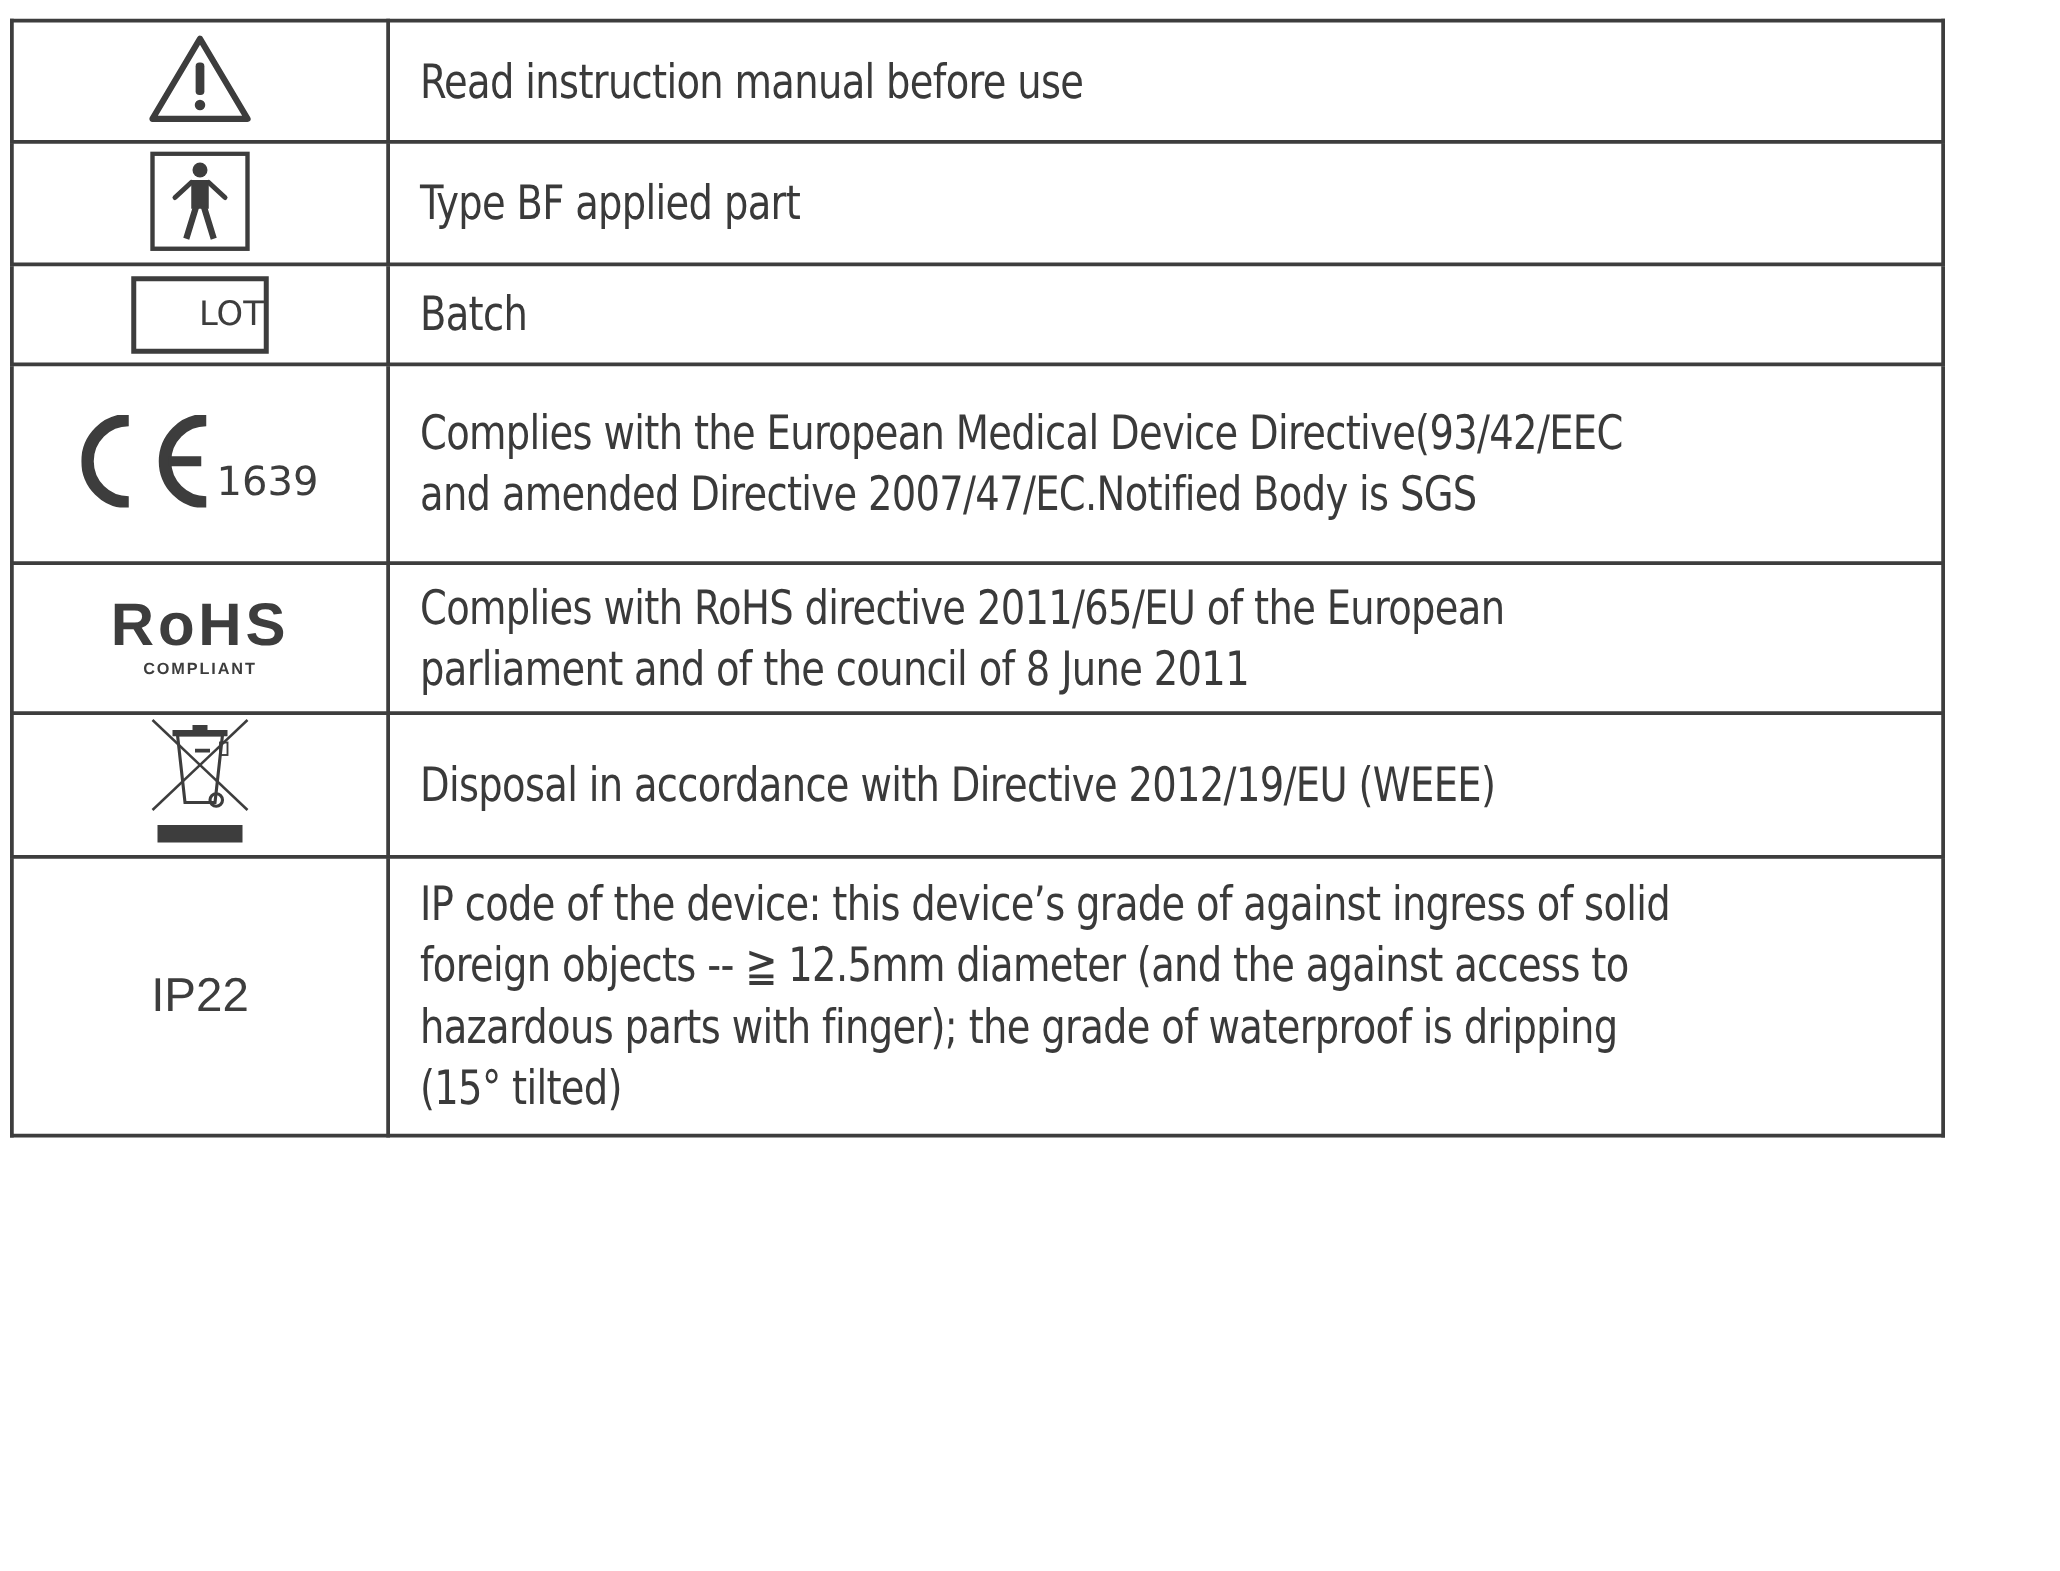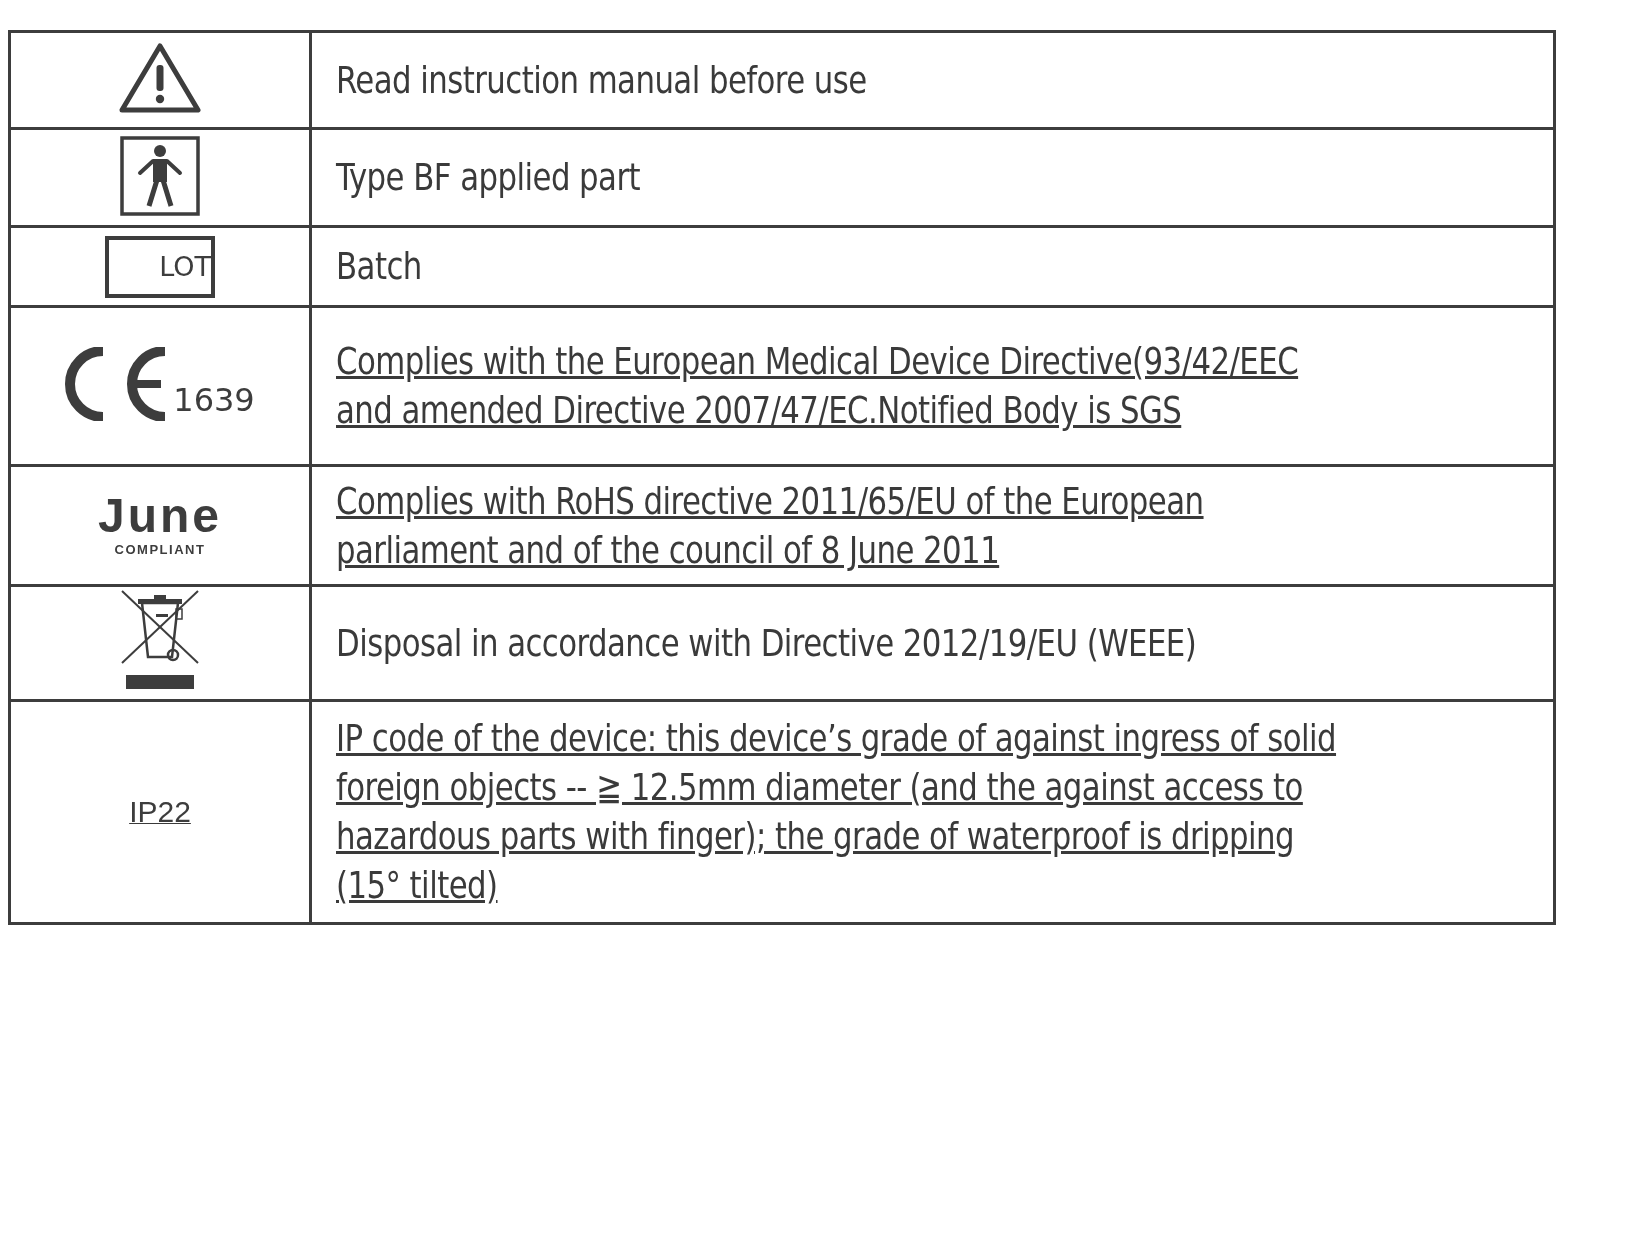--- a/index.html
+++ b/index.html
@@ -1,41 +1,40 @@
 <!DOCTYPE html>
 <html><head>
 <meta charset="utf-8">
 <style>
   html, body { margin: 0; padding: 0; background: #ffffff; }
   body { width: 1648px; height: 1257px; position: relative; overflow: hidden;
          font-family: "DejaVu Sans", "Liberation Sans", sans-serif; color: #3a3a3a; }
   table.symbols {
-    position: absolute; left: 8px; top: 30px;
+    position: absolute; left: 8px; top: 15px;
     width: 1548px; border-collapse: collapse;
     border: 3px solid #3d3d3d;
-    text-decoration: underline;
   }
   table.symbols td { border: 3px solid #3d3d3d; padding: 0; vertical-align: middle; }
   td.sym { width: 298px; text-align: center; }
   td.desc { padding-left: 24px !important; padding-right: 14px !important;
             font-size: 38px; line-height: 49px; letter-spacing: -0.6px; color: #3a3a3a;
             font-family: "DejaVu Sans", sans-serif; font-stretch: condensed; }
   td.desc span { display: inline-block; transform: scaleX(0.9); transform-origin: left center; white-space: nowrap; }
   td.desc .ml { display: block; }
   .boxed {
     display: inline-block; border: 4px solid #3d3d3d;
     font-family: "DejaVu Sans", sans-serif; color: #3d3d3d;
     font-size: 27px; line-height: 54px; width: 102px; text-align: right;
   }
   .ce-wrap { display: inline-flex; align-items: flex-end; color: #3d3d3d; }
   .ce-num { font-size: 32px; font-family: "DejaVu Sans", sans-serif; margin-left: 4px; margin-bottom: 2px; }
   .rohs { display: inline-block; text-align: center; color: #3d3d3d; font-family: "Liberation Sans", sans-serif; font-weight: bold; }
   .rohs .big { font-size: 48px; line-height: 48px; letter-spacing: 3px; }
   .rohs .small { font-size: 13px; line-height: 20px; letter-spacing: 1.5px; }
-  .ip-code { font-size: 30px; font-family: "Liberation Sans", sans-serif; color: #3d3d3d; }
+  .ip-code { font-size: 38px; font-family: "Liberation Sans", sans-serif; color: #3d3d3d; }
 </style>
 </head>
 <body>
 
 <table class="symbols">
 
   <tbody>
       <tr style="height:97px">
     <td class="sym">
       <svg width="84" height="74" viewBox="0 0 84 74">
@@ -82,21 +81,21 @@
     </td>
     <td class="desc">
       <span class="ml">Complies with the European Medical Device Directive(93/42/EEC</span>
       <span class="ml">and amended Directive 2007/47/EC.Notified Body is SGS</span>
     </td>
   </tr>
 
   <tr style="height:120px">
     <td class="sym">
       <span class="rohs">
-        <div class="big">June</div>
+        <div class="big">RoHS</div>
         <div class="small">COMPLIANT</div>
       </span>
     </td>
     <td class="desc">
       <span class="ml">Complies with RoHS directive 2011/65/EU of the European</span>
       <span class="ml">parliament and of the council of 8 June 2011</span>
     </td>
   </tr>
 
   <tr style="height:106px">

